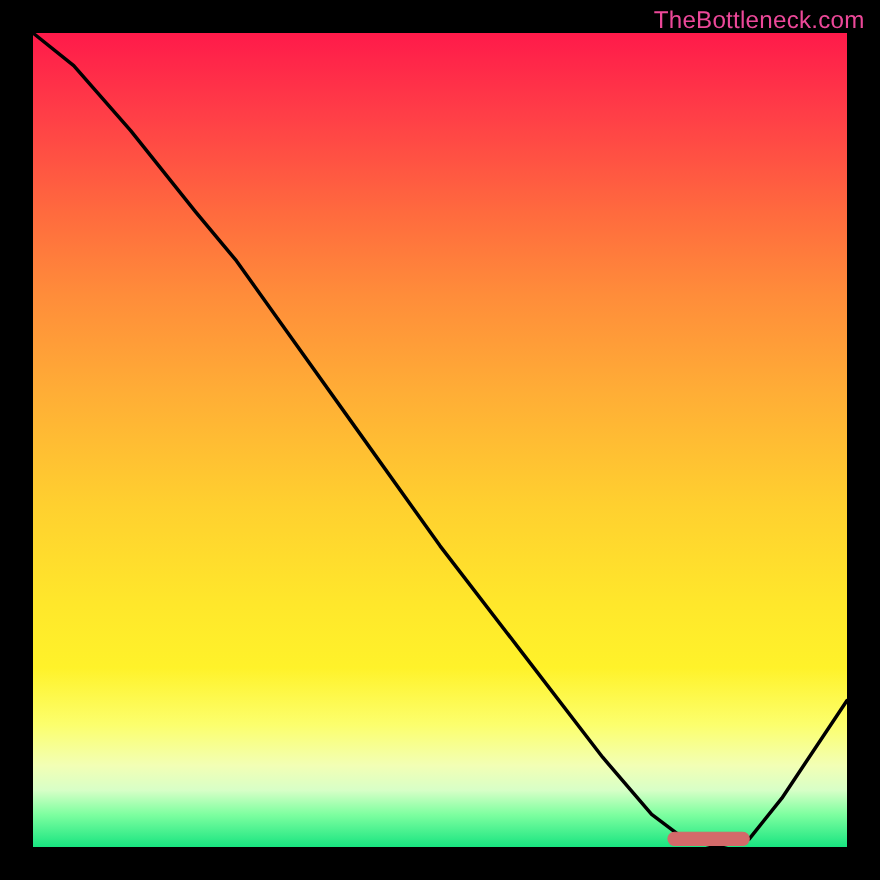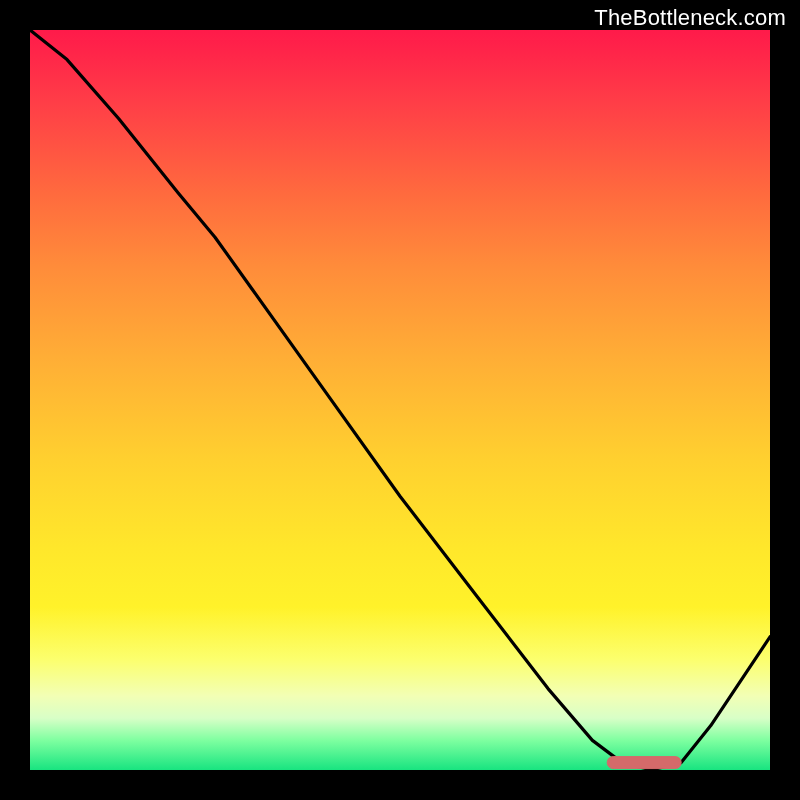--- a/index.html
+++ b/index.html
@@ -56,21 +56,21 @@
   }
   .marker {
     fill: #d46a6a;
     stroke: #d46a6a;
     stroke-width: 1;
   }
   .attribution {
     position: absolute;
     top: 5px;
     right: 14px;
-    color: #ffffff;
+    color: #ec4899;
     font-size: 22px;
     font-weight: 500;
     letter-spacing: 0.2px;
     white-space: nowrap;
   }
 </style>
 </head>
 <body>
 
 <div class="frame">

